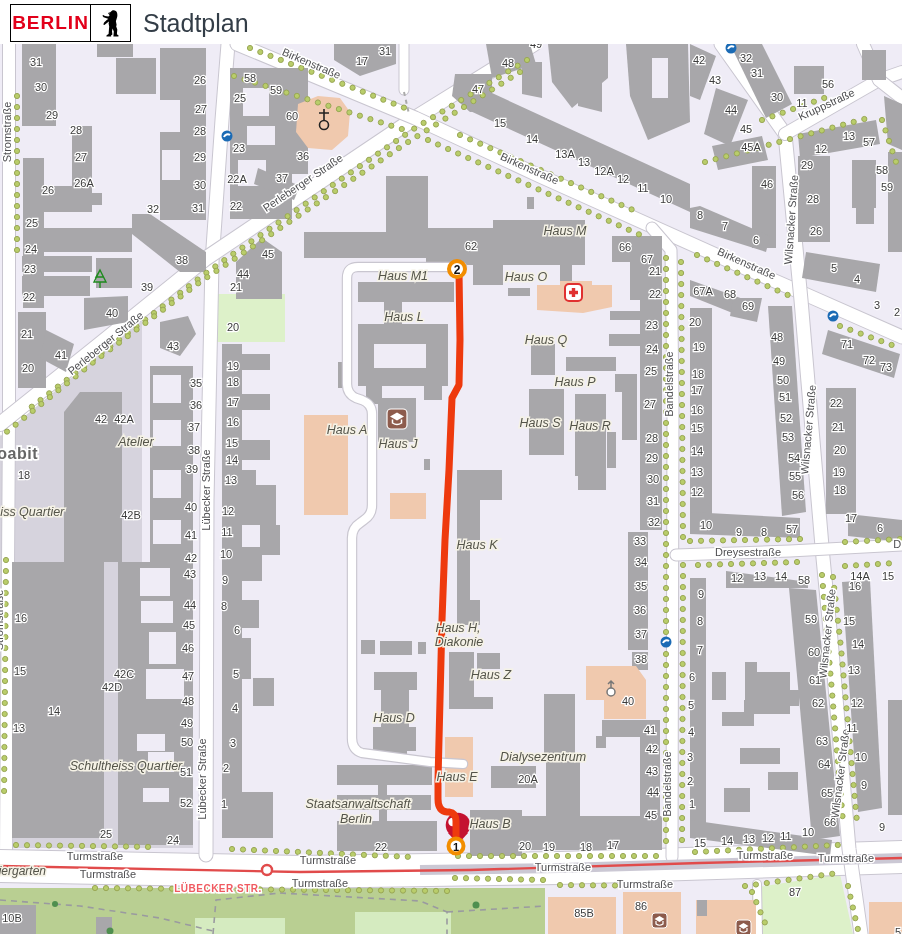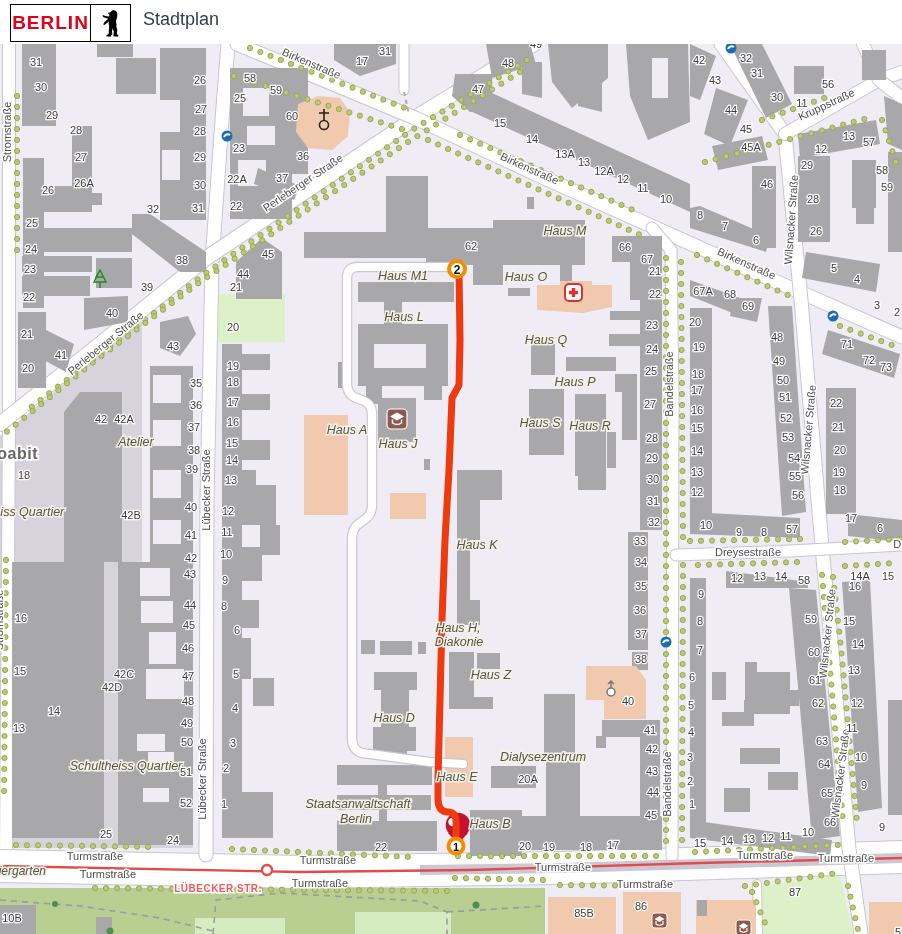--- a/index.html
+++ b/index.html
@@ -2,21 +2,21 @@
 <html><head>
 <meta charset="utf-8">
 <style>
   html, body { margin:0; padding:0; background:#fff; width:902px; height:934px; overflow:hidden; }
   * { box-sizing:border-box; }
   .header { position:absolute; left:0; top:0; width:902px; height:44px; background:#fff; }
   .logo { position:absolute; left:10px; top:4px; width:121px; height:38px; border:1.5px solid #000; display:flex; }
   .logo-berlin { width:80px; display:flex; align-items:center; justify-content:center;
      font-family:"Liberation Sans", sans-serif; font-weight:bold; font-size:19px; color:#e2001a; letter-spacing:1px; border-right:1.5px solid #000; }
   .logo-bear { flex:1; display:flex; align-items:center; justify-content:center; }
-  .title { position:absolute; left:143px; top:9px; font-family:"Liberation Sans", sans-serif; font-size:18px; color:#333d47; }
+  .title { position:absolute; left:143px; top:9px; font-family:"Liberation Sans", sans-serif; font-size:25px; color:#333d47; }
 </style>
 </head>
 <body>
 
 <div class="header">
 
   <div class="logo">
 
     <div class="logo-berlin">BERLIN</div>
 

